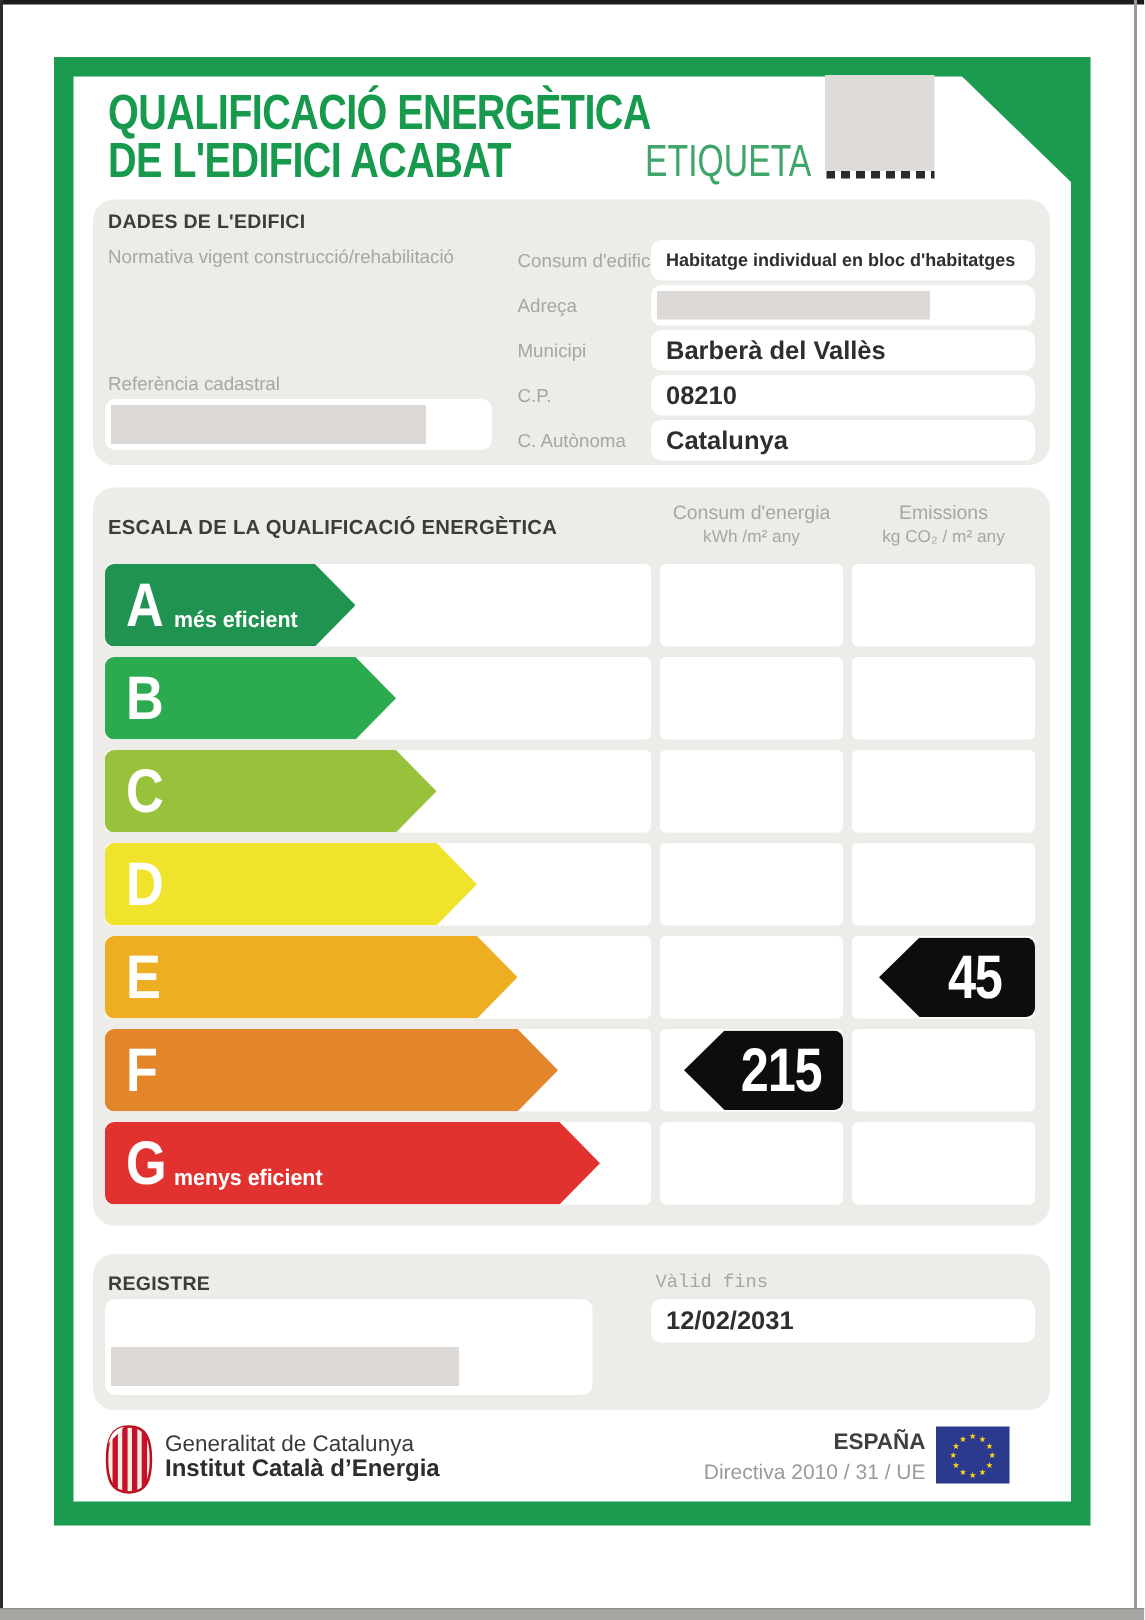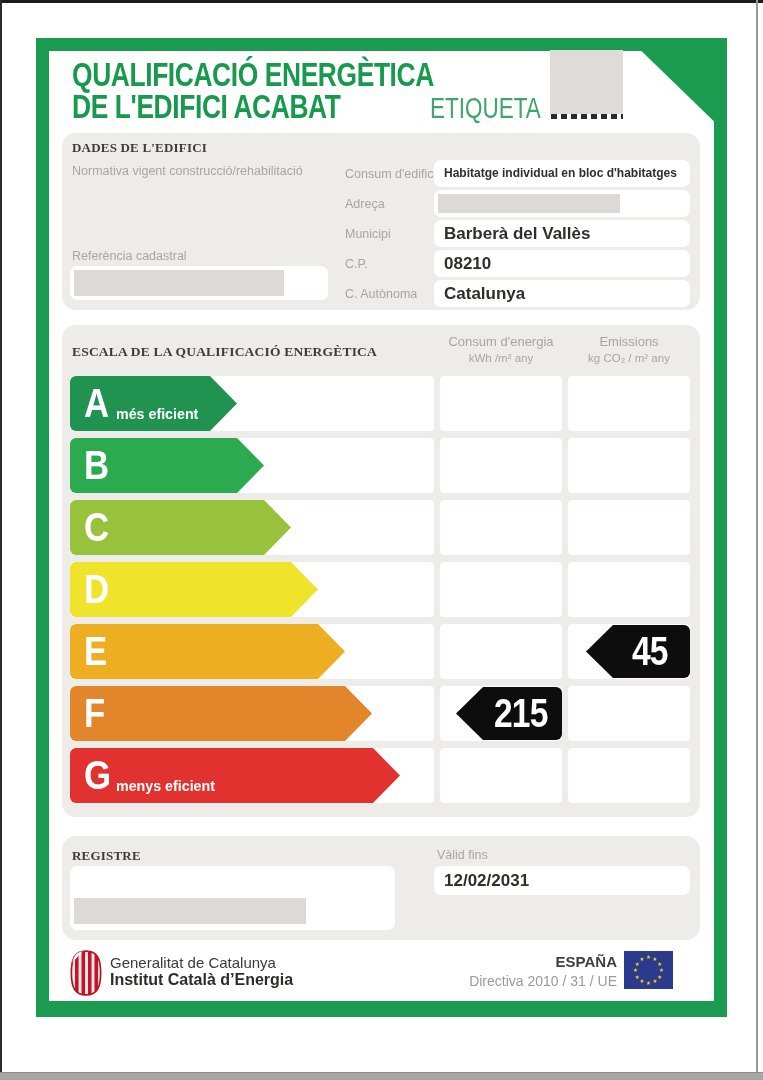--- a/index.html
+++ b/index.html
@@ -35,21 +35,21 @@
   .t1{left:72px;top:56px;}
   .t2{left:72px;top:88px;}
   .etiqueta{left:430px;top:91px;color:#40A56A;font-size:30px;font-weight:400;
     transform:scaleX(0.75);transform-origin:left top;white-space:nowrap;}
   .qr-redact{left:550px;top:50px;width:73px;height:64px;background:#DEDBD8;}
   .qr-dashes{left:551px;top:114px;width:72px;height:5px;
     background:repeating-linear-gradient(90deg,#2a2a2a 0 6px,transparent 6px 10px);}
 
   
   .panel{background:var(--panel,#EDECE9);border-radius:14px;}
-  .sec-title{font-size:13px;font-weight:bold;color:var(--dark,#3C3C3B);letter-spacing:0.2px;font-family:Liberation Serif, serif;}
+  .sec-title{font-size:13px;font-weight:bold;color:var(--dark,#3C3C3B);letter-spacing:0.2px;}
   .lbl{font-size:12.5px;color:var(--label,#A8A6A3);}
   .wbox{background:#fff;border-radius:7px;box-sizing:border-box;}
   .val{font-size:17px;font-weight:bold;color:#2e2e2d;white-space:nowrap;}
   .redact-bar{background:#DCD9D6;}
 
   
   .dades{left:62px;top:133px;width:638px;height:177px;}
 
   
   .escala{left:62px;top:325px;width:638px;height:492px;}
@@ -212,21 +212,21 @@
     </div>
   </div>
   <div class="abs cell cell-consum" style="top:748px;"></div>
   <div class="abs cell cell-emis" style="top:748px;"></div>
 
   <div class="abs panel registre"></div>
   <div class="abs sec-title" style="left:72px;top:848px;">REGISTRE</div>
   <div class="abs wbox" style="left:70px;top:866px;width:325px;height:64px;">
     <div class="redact-bar" style="position:absolute;left:4px;top:32px;width:232px;height:26px;"></div>
   </div>
-  <div class="abs lbl" style="left:437px;top:848px;">Vàlid fins</div>
+  <div class="abs lbl" style="left:437px;top:848px;font-family:Liberation Mono, monospace;">Vàlid fins</div>
   <div class="abs wbox" style="left:434px;top:866px;width:256px;height:29px;">
     <div class="val" style="position:absolute;left:10px;top:0;line-height:29px;">12/02/2031</div>
   </div>
 
   <div class="abs" style="left:70px;top:950px;width:32px;height:46px;">
     <svg width="32" height="46" viewBox="0 0 30 44">
       <defs>
           <clipPath id="gl">
             <path d="M15 1 C 26 1 29 9 29 22 C 29 35 26 43 15 43 C 4 43 1 35 1 22 C 1 9 4 1 15 1 Z"></path>
           </clipPath>

